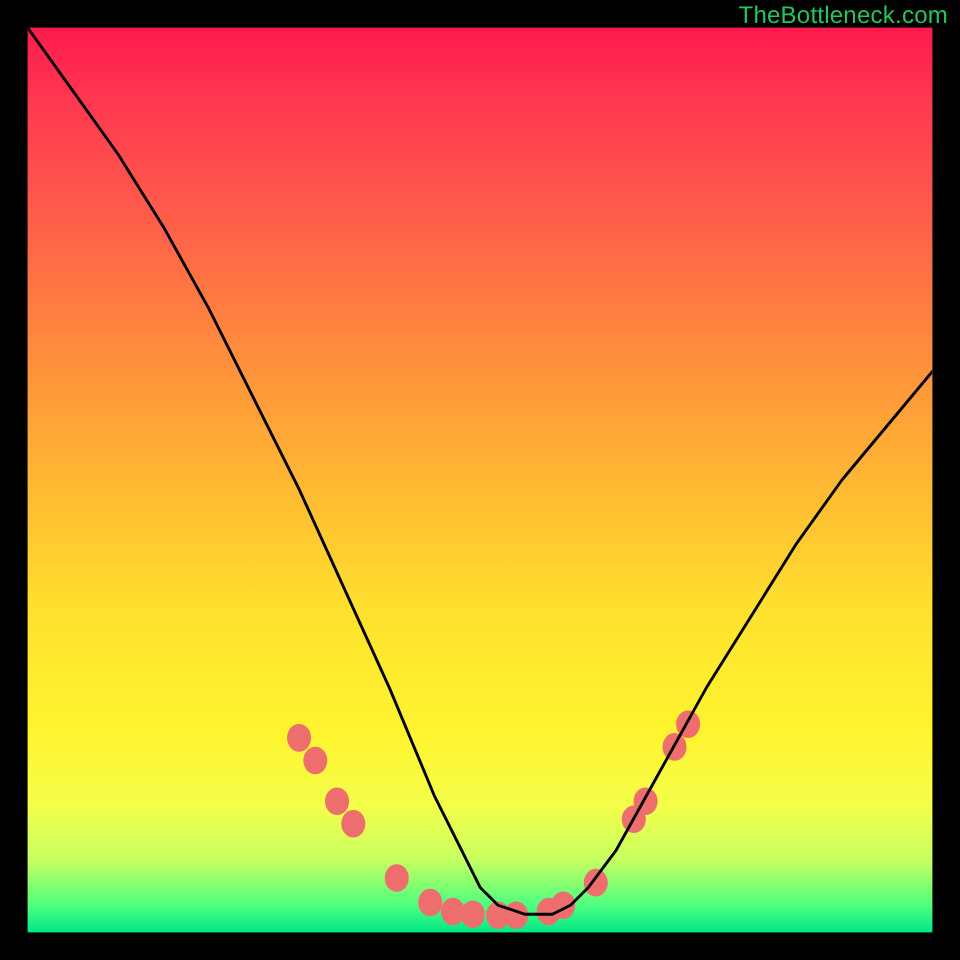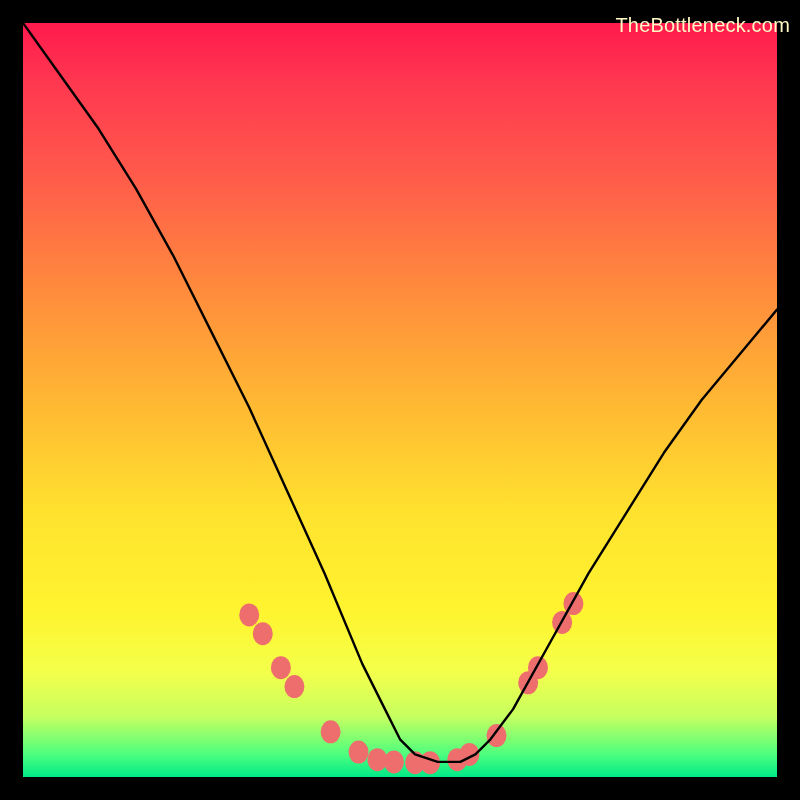--- a/index.html
+++ b/index.html
@@ -36,23 +36,23 @@
       #00e888 100%);
   }
   .plot svg {
     position: absolute;
     inset: 0;
     width: 754px;
     height: 754px;
   }
   .attribution {
     position: absolute;
-    top: 14px;
+    top: 2px;
     right: 10px;
-    color: #fef9c3;
+    color: #22c55e;
     font-size: 20px;
     letter-spacing: 0.2px;
     user-select: none;
   }
 </style>
 </head>
 <body>
 
 <div class="frame">
 

